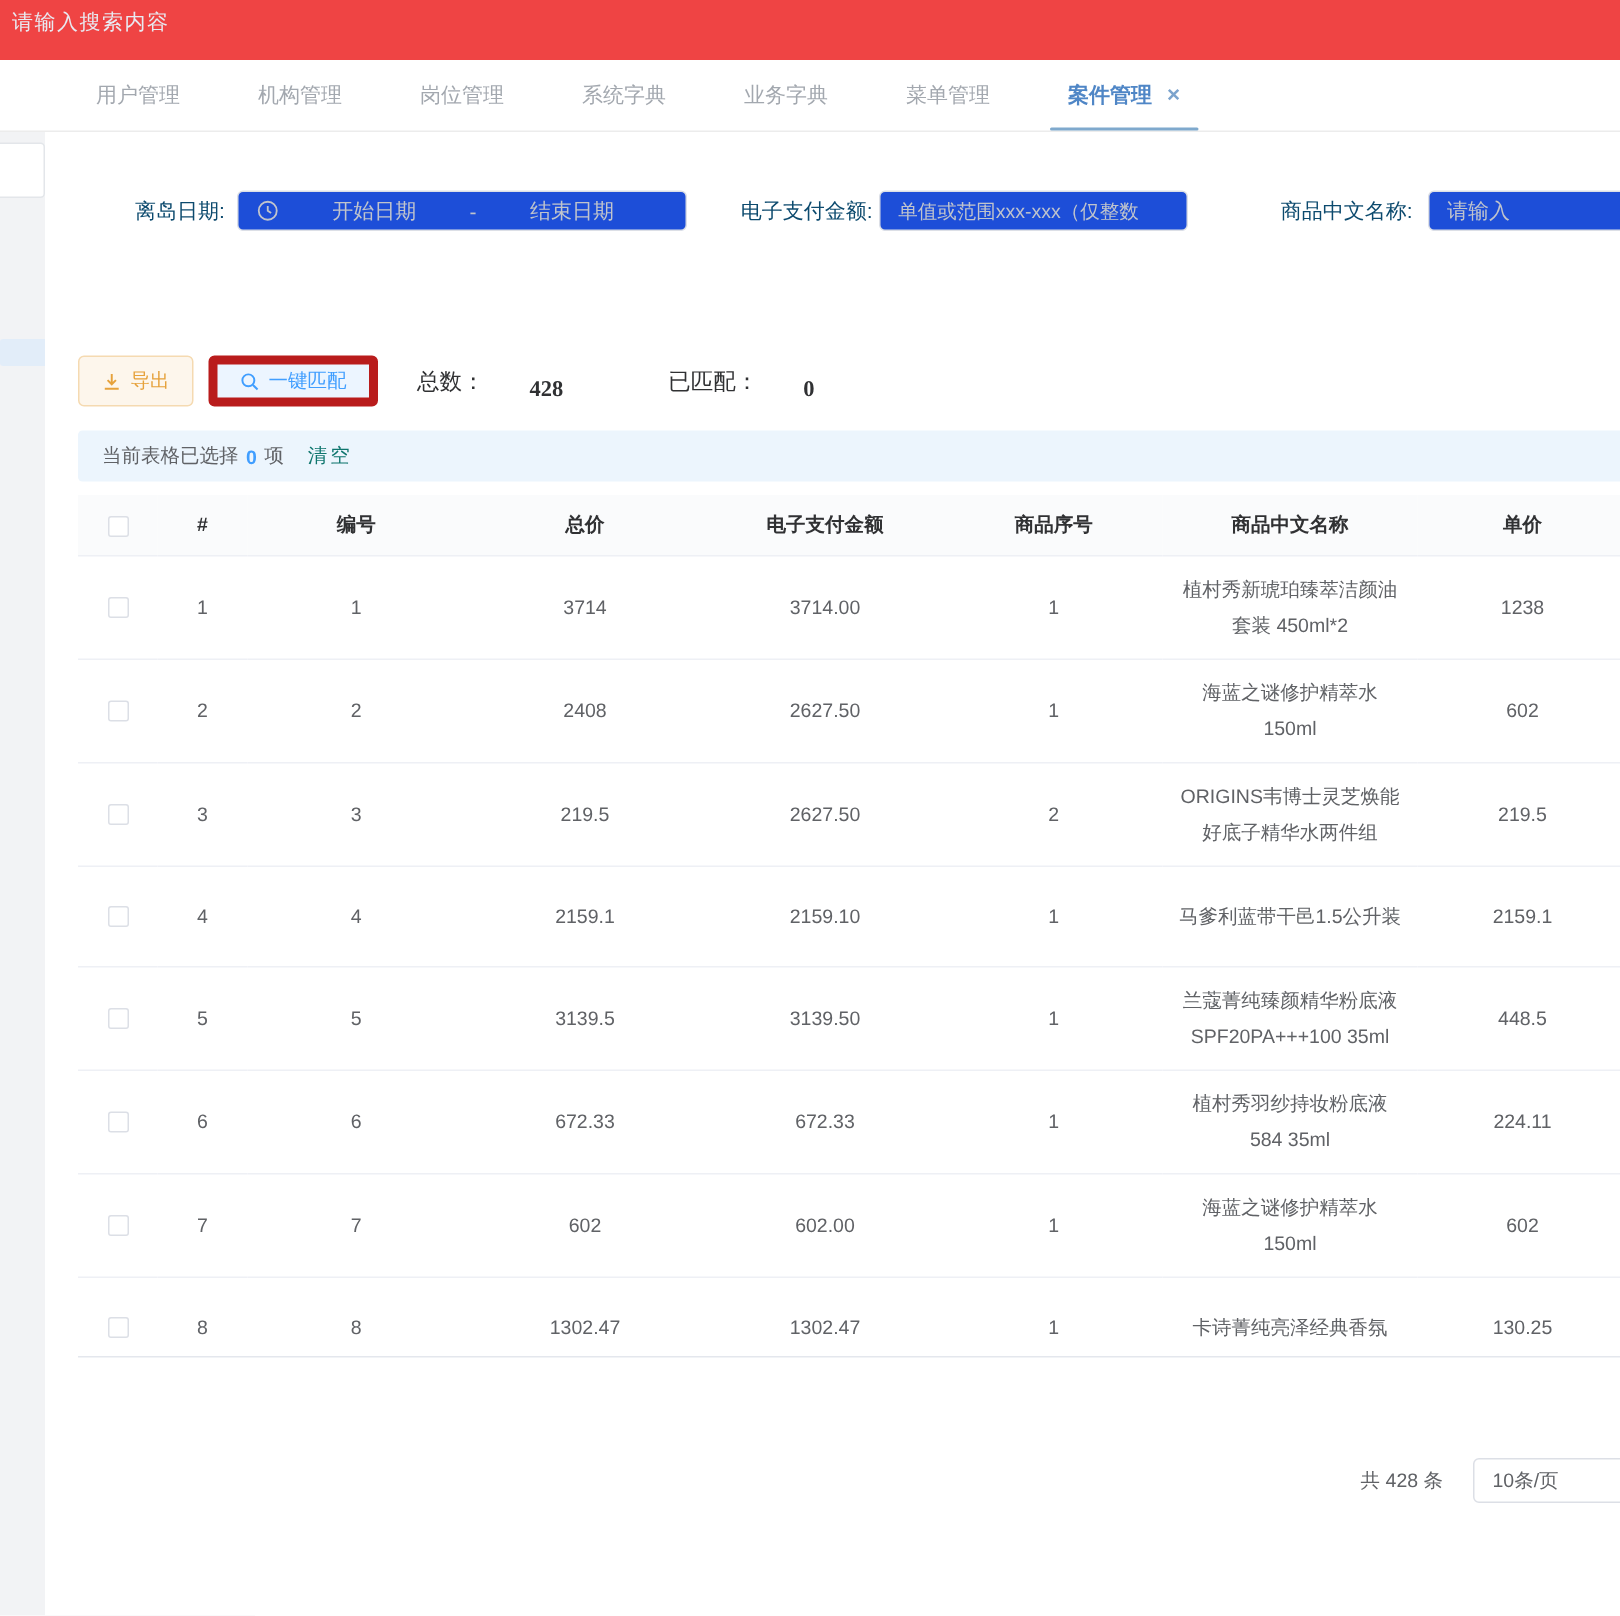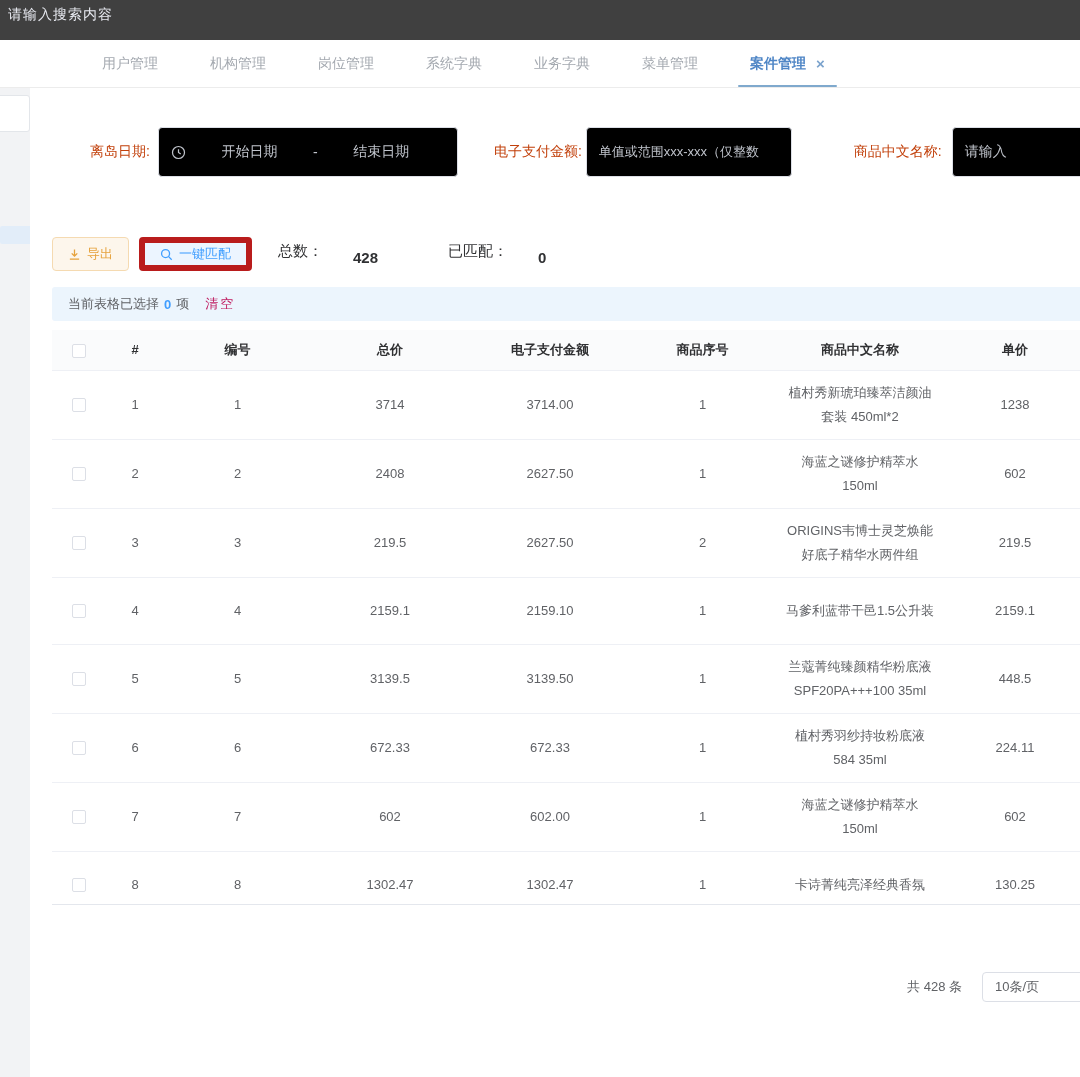--- a/index.html
+++ b/index.html
@@ -4,60 +4,60 @@
 <style>
   * { box-sizing: border-box; margin: 0; padding: 0; }
   html,body { width:1080px; height:1077px; overflow:hidden; }
   body {
     position:relative;
     font-family:"Liberation Sans","DejaVu Sans",sans-serif;
     background:#f2f3f5;
     color:#606266;
   }
   
-  .topbar { position:absolute; left:0; top:0; width:1080px; height:40px; background:#404040; }
+  .topbar { position:absolute; left:0; top:0; width:1080px; height:40px; background:#ef4444; }
   .topbar-search { position:absolute; left:8px; top:6px; color:#e8eaf1; font-size:14px; letter-spacing:1px; cursor:text; }
   
   .tabsbar { position:absolute; left:0; top:40px; width:1080px; height:48px; background:#ffffff; border-bottom:1px solid #ececec; }
-  .tabs { display:flex; height:100%; align-items:center; padding-left:76px; }
+  .tabs { display:flex; height:100%; align-items:center; padding-left:38px; }
   .tab { position:relative; height:100%; display:flex; align-items:center; padding:0 26px; font-size:14px; color:#a3a8af; cursor:pointer; white-space:nowrap; }
   .tab .tab-close { display:none; margin-left:10px; font-size:15px; color:#7ba3cd; line-height:1; }
   .tab.active { color:#4f86c6; font-weight:bold; }
   .tab.active .tab-close { display:inline; }
   .tab.active::after { content:""; position:absolute; left:14px; right:14px; bottom:0; height:2px; background:#7fa9cd; border-radius:1px; }
   
   .fragment-box { position:absolute; left:-4px; top:95px; width:34px; height:37px; background:#ffffff; border:1px solid #e3e6ea; border-radius:3px; z-index:5; }
   .fragment-blue { position:absolute; left:0; top:226px; width:36px; height:18px; background:#dceafb; border-radius:2px; opacity:.7; }
   
   .card { position:absolute; left:30px; top:88px; width:1050px; height:989px; background:#ffffff; overflow:hidden; }
   
   .filter-row { position:absolute; top:39px; left:0; width:1200px; display:flex; align-items:center; padding-left:60px; font-size:14px; }
-  .filter-label { color:#c2410c; white-space:nowrap; }
-  .el-input { height:50px; border:1px solid #dcdfe6; border-radius:4px; background:#000000; display:flex; align-items:center; cursor:text; }
+  .filter-label { color:#0c4a6e; white-space:nowrap; }
+  .el-input { height:27px; border:1px solid #dcdfe6; border-radius:4px; background:#1d4ed8; display:flex; align-items:center; cursor:text; }
   .date-input { width:300px; margin-left:8px; padding:0 12px; }
   .date-input .ph { color:#c0c4cc; text-align:center; }
   .date-input .ph-start, .date-input .ph-end { flex:1; }
   .clock-icon { width:15px; height:15px; flex:none; }
   .amount-label { margin-left:36px; }
   .amount-input { width:206px; margin-left:4px; padding:5px 12px; color:#c0c4cc; font-size:13px; white-space:nowrap; overflow:hidden; }
   .product-label { margin-left:62px; }
   .product-input { width:140px; margin-left:10px; padding:0 12px; color:#c0c4cc; font-size:14px; }
   
-  .toolbar { position:absolute; top:149px; left:22px; display:flex; align-items:flex-start; }
+  .toolbar { position:absolute; top:149px; left:22px; display:flex; align-items:center;font-family:Liberation Serif, serif; }
   .btn { height:34px; border-radius:4px; display:inline-flex; align-items:center; padding:0 15px; font-size:13px; cursor:pointer; white-space:nowrap; }
   .btn svg { margin-right:6px; }
   .btn-export { background:#fdf6ec; border:1px solid #f5dab1; color:#e6a23c; }
   .btn-match { background:#ecf5ff; border:6px solid #b91c1c; color:#409eff; margin-left:10px; }
   .stats { margin-left:26px; font-size:15px; color:#303133; display:flex; align-items:center;gap:28px; }
   .stats b { font-weight:bold; margin:12px 4px 0 2px; }
   
   .sel-bar { position:absolute; top:199px; left:22px; width:1040px; height:34px; background:#ecf5fd; border-radius:3px; display:flex; align-items:center; padding-left:16px; font-size:13px; color:#606266; }
   .sel-bar .sel-count { color:#409eff; font-weight:bold; margin:0 5px; }
   .sel-bar .sel-suffix { margin-right:16px; }
-  .sel-bar .sel-clear { color:#be185d; cursor:pointer; letter-spacing:2px;text-align:right; }
+  .sel-bar .sel-clear { color:#0f766e; cursor:pointer; letter-spacing:2px;text-align:right; }
   
   .table-wrap { position:absolute; top:242px; left:22px; width:1035px; height:575px; overflow:hidden; border-bottom:1px solid #e4e7ed; }
   table { border-collapse:collapse; table-layout:fixed; width:1033px; font-size:13px; }
   th, td { text-align:center; vertical-align:middle; border-bottom:1px solid #eef0f5; padding:10px 4px; }
   thead th { background:#fafbfc; color:#303133; font-weight:bold; height:40px; padding:0 4px; }
   tbody td { color:#606266; height:67px; }
   td.name-cell { line-height:24px; padding:10px 8px; }
   .col-check { width:53px; } .col-idx { width:60px; } .col-code { width:145px; }
   .col-total { width:160px; } .col-epay { width:160px; } .col-seq { width:145px; }
   .col-name { width:170px; } .col-unit { width:140px; }

